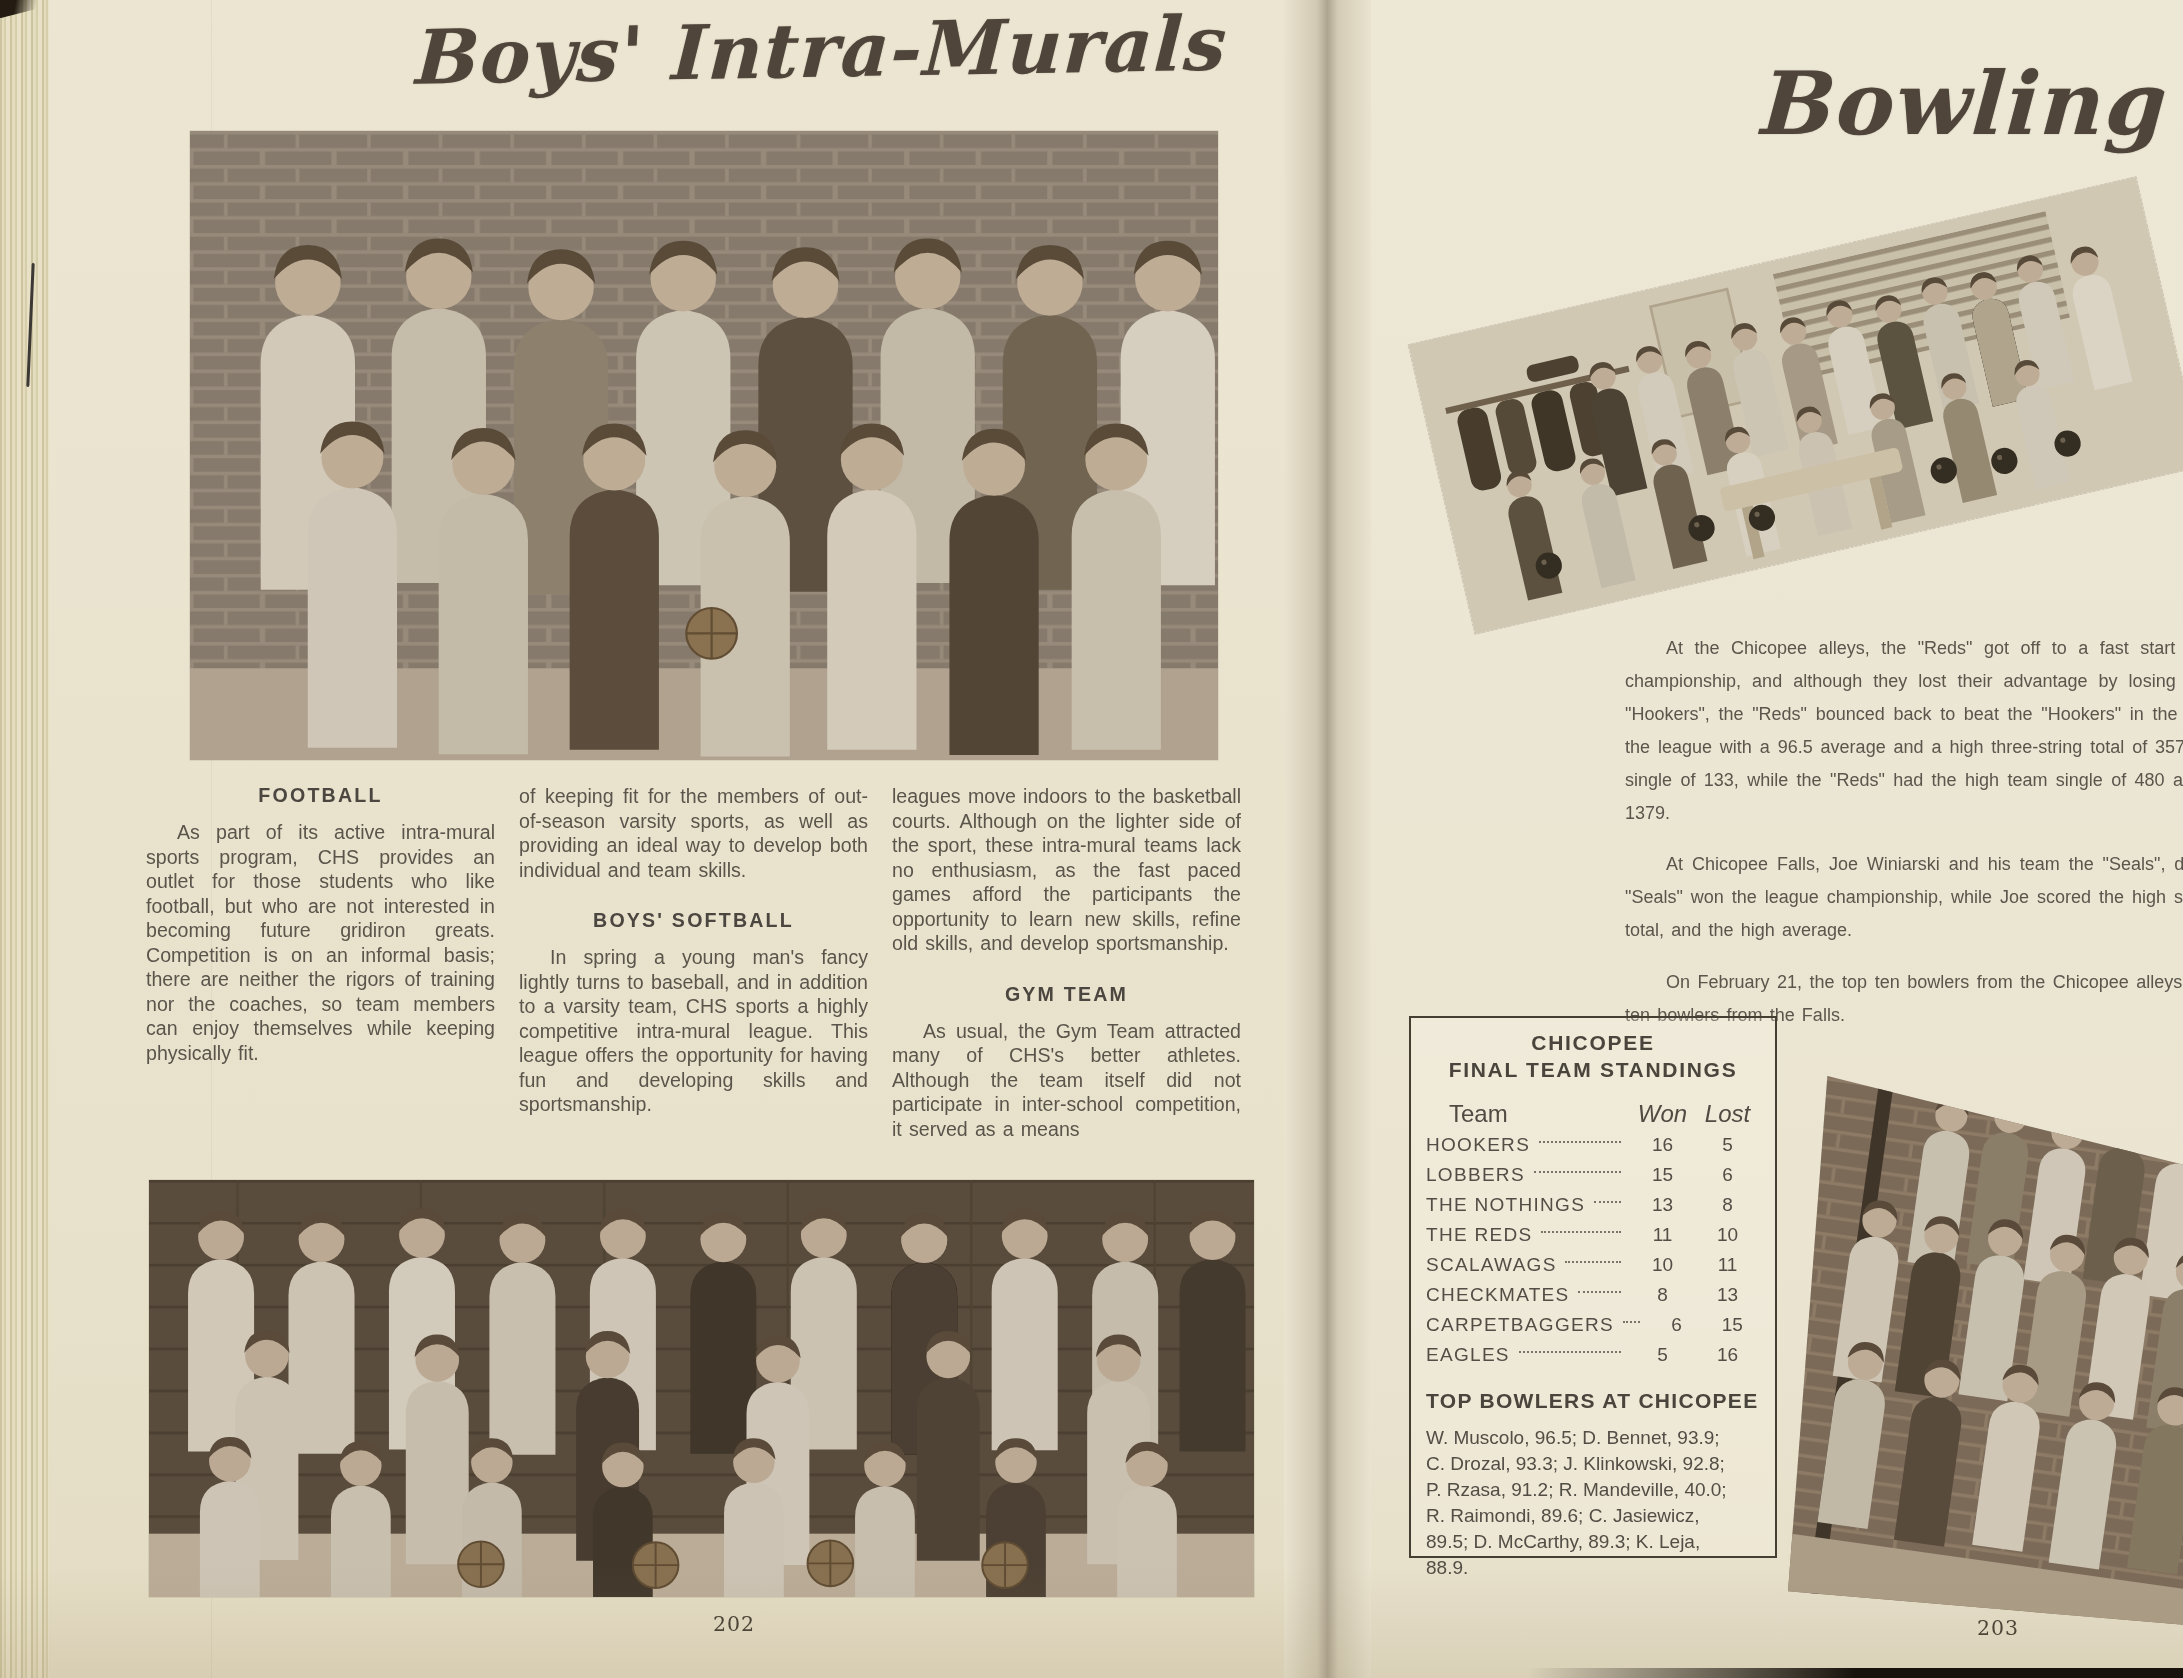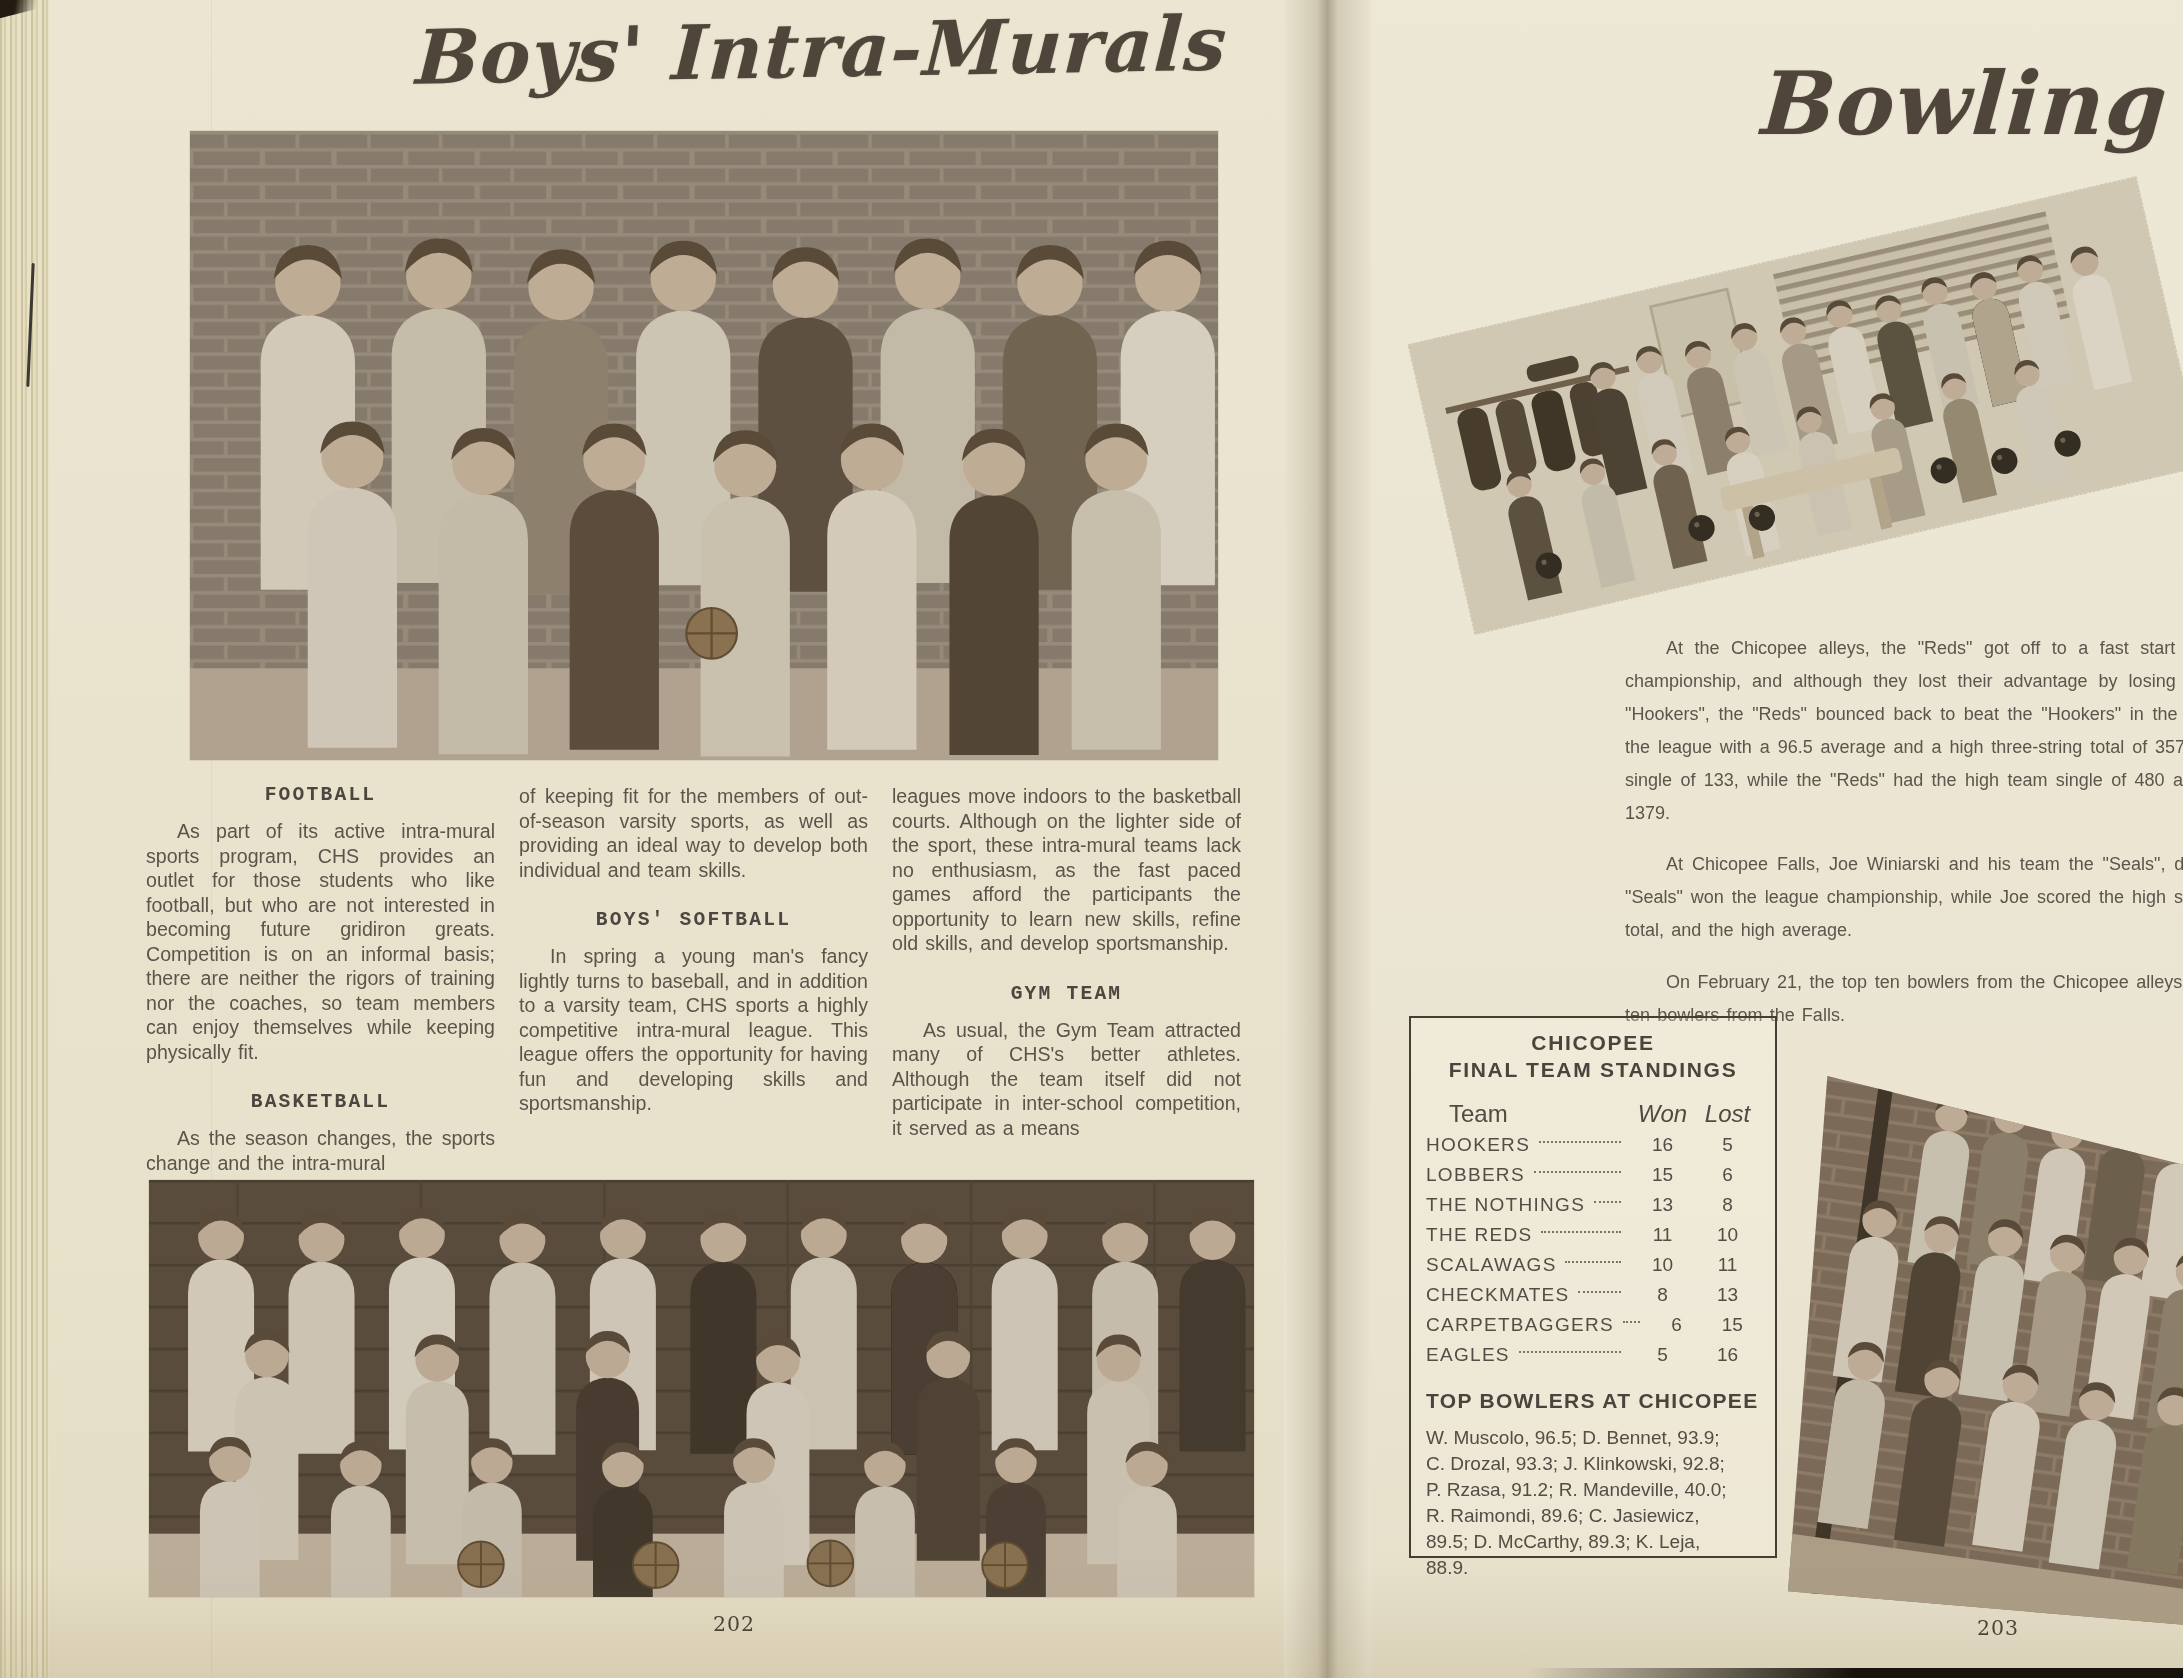--- a/index.html
+++ b/index.html
@@ -43,21 +43,21 @@
   .photo-c-inner svg{display:block;width:100%;height:100%;}
   .photo-d-wrap{position:absolute;left:417px;top:1076px;width:803px;height:583px;
     clip-path:polygon(4.9% 0%,100% 32.6%,100% 100%,0% 88.4%);}
   .photo-d-inner{position:absolute;left:-14px;top:2.6px;width:831px;height:577px;transform:rotate(8deg);}
   .photo-d-inner svg{display:block;width:100%;height:100%;}
 
   
   .cols{position:absolute;left:97px;top:784px;width:1096px;display:flex;gap:24px;}
   .col{width:349px;}
   .sec{margin-bottom:27px;}
-  .sec-h{font-size:19.6px;font-weight:bold;letter-spacing:2.2px;color:#4b463f;text-align:center;margin-bottom:13px;font-family:Liberation Mono, monospace;}
+  .sec-h{font-size:19.6px;font-weight:bold;letter-spacing:2.2px;color:#4b463f;text-align:center;margin-bottom:13px;}
   .sec-h:empty{display:none;}
   .sec-p{margin:0;font-size:19.6px;line-height:24.5px;color:#5a544b;text-align:justify;text-indent:31px;word-spacing:1.7px;}
   .sec-p.noind{text-indent:0;}
 
   
   .rp-text{position:absolute;left:254px;top:632px;width:775px;}
   .rp-text p{margin:0 0 18.3px 0;font-size:18px;line-height:33px;color:#5b554c;text-align:justify;text-indent:41px;word-spacing:2.2px;}
 
   
   .sbox{position:absolute;border:2.6px solid #453e33;background:rgba(255,252,240,.25);color:#4f4a42;
@@ -159,24 +159,20 @@
         <use href="#bball" transform="translate(1195,1150)"></use>
         <rect width="2355" height="1440" fill="#8a6f4e" opacity="0.08"></rect>
       </svg>
     </div>
 
     <div class="cols">
       <div class="col">
         <div class="sec">
           <div class="sec-h">FOOTBALL</div>
           <p class="sec-p">As part of its active intra-mural sports program, CHS provides an outlet for those students who like football, but who are not interested in becoming future gridiron greats. Competition is on an informal basis; there are neither the rigors of training nor the coaches, so team members can enjoy themselves while keeping physically fit.</p>
-        </div>
-        <div class="sec">
-          <div class="sec-h">BASKETBALL</div>
-          <p class="sec-p">As the season changes, the sports change and the intra-mural</p>
         </div>
       </div>
       <div class="col">
         <div class="sec">
 
           <p class="sec-p noind">of keeping fit for the members of out-of-season varsity sports, as well as providing an ideal way to develop both individual and team skills.</p>
         </div>
         <div class="sec">
           <div class="sec-h">BOYS' SOFTBALL</div>
           <p class="sec-p">In spring a young man's fancy lightly turns to baseball, and in addition to a varsity team, CHS sports a highly competitive intra-mural league. This league offers the opportunity for having fun and developing skills and sportsmanship.</p>

